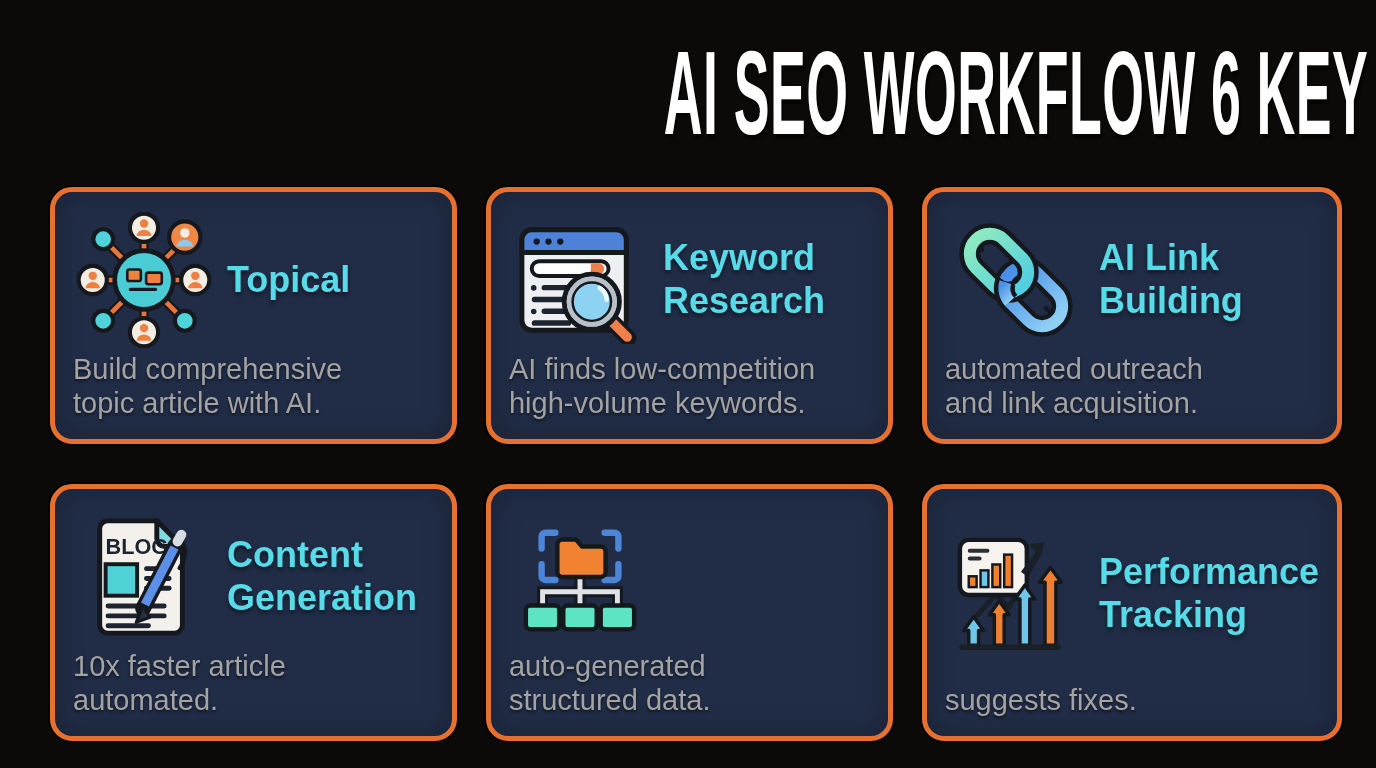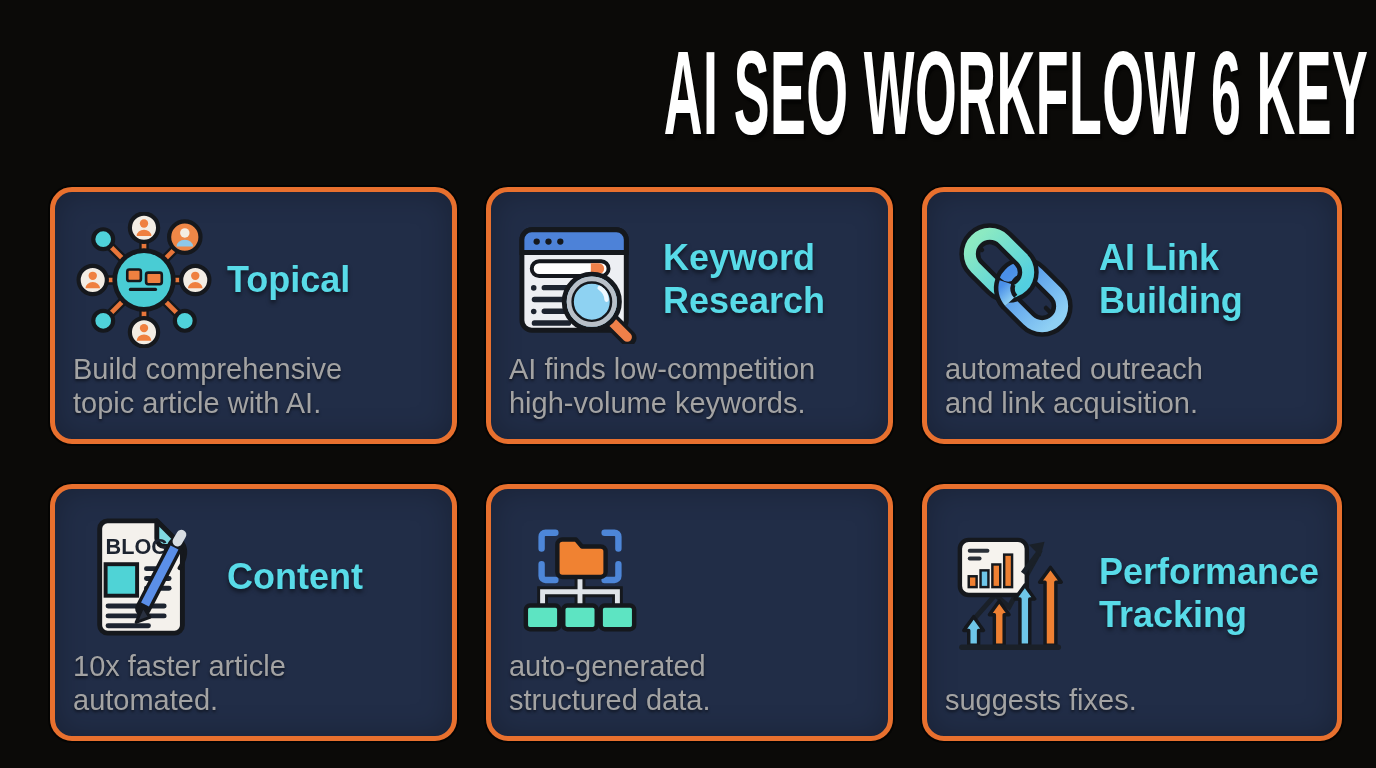--- a/index.html
+++ b/index.html
@@ -229,20 +229,21 @@
           <path d="M104 30 q7 11 -3 26" stroke="#15181d" stroke-width="4" fill="none" stroke-linecap="round"></path>
           <line x1="97" y1="33" x2="64" y2="97" stroke="#15181d" stroke-width="16" stroke-linecap="round"></line>
           <line x1="99" y1="29" x2="103" y2="22" stroke="#d8dde2" stroke-width="10" stroke-linecap="round"></line>
           <line x1="99" y1="29" x2="103" y2="22" stroke="#15181d" stroke-width="3" fill="none" stroke-linecap="round" stroke-opacity="0"></line>
           <line x1="96" y1="35" x2="66" y2="93" stroke="#5b8fe8" stroke-width="9" stroke-linecap="butt"></line>
           <path d="M64 95 l-7 16 l14 -5 z" fill="#2a3140" stroke="#15181d" stroke-width="3" stroke-linejoin="round"></path>
         </svg>
       </div>
       <div class="card-title">
         <span>Content</span><br>
+        <span>Generation</span>
       </div>
     </div>
     <div class="card-desc">
       <div>10x faster article</div>
       <div>automated.</div>
     </div>
   </div>
 
   <div class="card">
     <div class="card-top">

